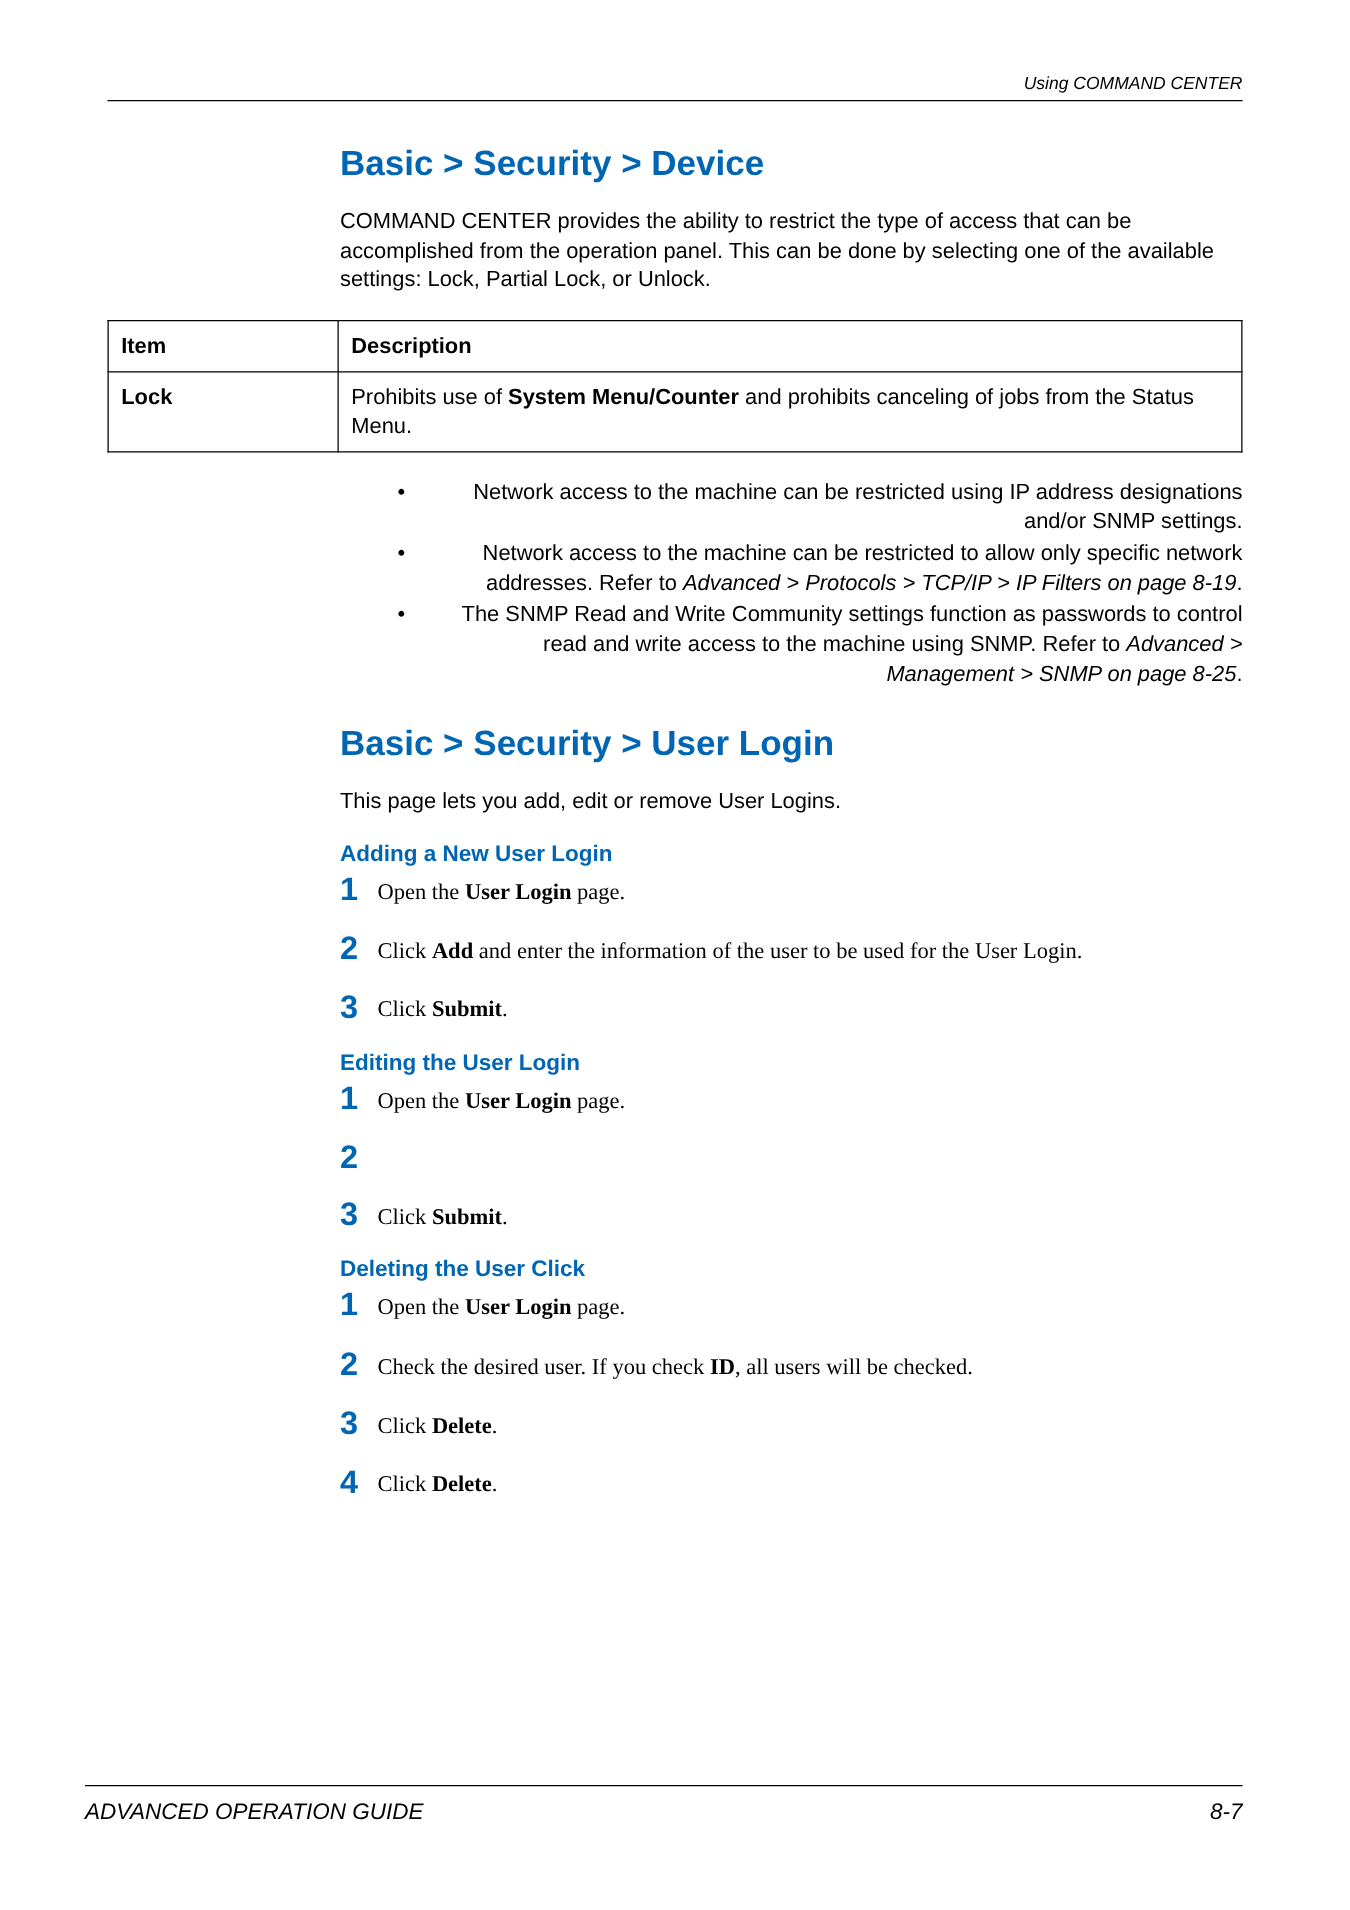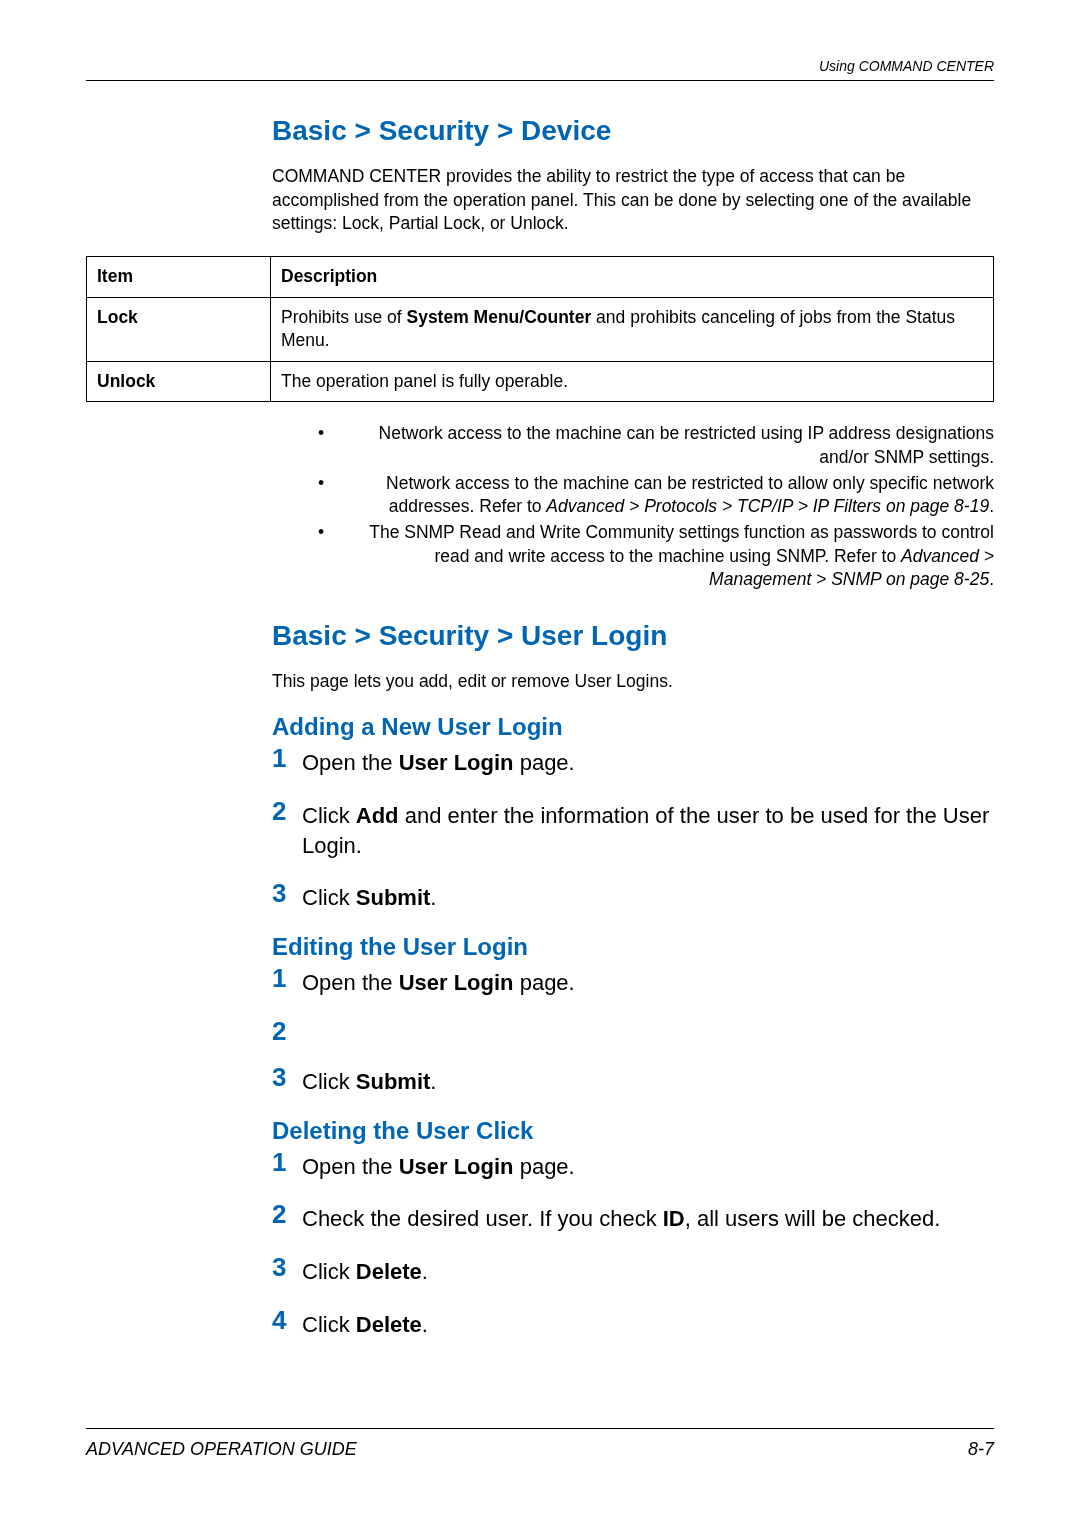--- a/index.html
+++ b/index.html
@@ -78,48 +78,49 @@
     }
     .italic {
       font-style: italic;
     }
     .bold {
       font-weight: bold;
     }
     .sub-heading {
       color: #0066b3;
       font-weight: bold;
-      font-size: 24px;
+      font-size: 18px;
       margin-left: 186px;
       margin-bottom: 4px;
       margin-top: 18px;
     }
     .numbered-step {
       display: flex;
       margin-left: 186px;
       margin-bottom: 20px;
       align-items: flex-start;
     }
     .step-number {
       color: #0066b3;
       font-weight: bold;
       font-size: 26px;
       width: 30px;
       flex-shrink: 0;
       line-height: 1;
     }
     .step-text {
-      font-size: 22px;
+      font-size: 18px;
       padding-top: 3px;
       line-height: 1.35;
+      font-family: Liberation Serif, serif;
     }
     .footer {
       position: absolute;
       bottom: 68px;
-      left: 86px;
+      left: 68px;
       right: 86px;
       border-top: 1px solid #000;
       padding-top: 10px;
       display: flex;
       justify-content: space-between;
       font-style: italic;
       font-size: 18px;
     }
   </style>
 </head>
@@ -132,24 +133,20 @@
 
 <table>
   <tbody>
       <tr>
     <td class="th col1">Item</td>
     <td class="th">Description</td>
   </tr>
   <tr>
     <td class="col1">Lock</td>
     <td><span>Prohibits use of </span><span class="bold">System Menu/Counter</span><span> and prohibits canceling of jobs from the Status Menu.</span></td>
-  </tr>
-  <tr>
-    <td class="col1">Unlock</td>
-    <td><span>The operation panel is fully operable.</span><span class="bold"></span><span></span></td>
   </tr>
 </tbody>
   </table>
 
 <div class="bullet-list">
   <div class="bullet-item">
     <div class="bullet-dot">•</div>
     <div class="bullet-text">Network access to the machine can be restricted using IP address designations and/or SNMP settings.</div>
   </div>
   <div class="bullet-item">

